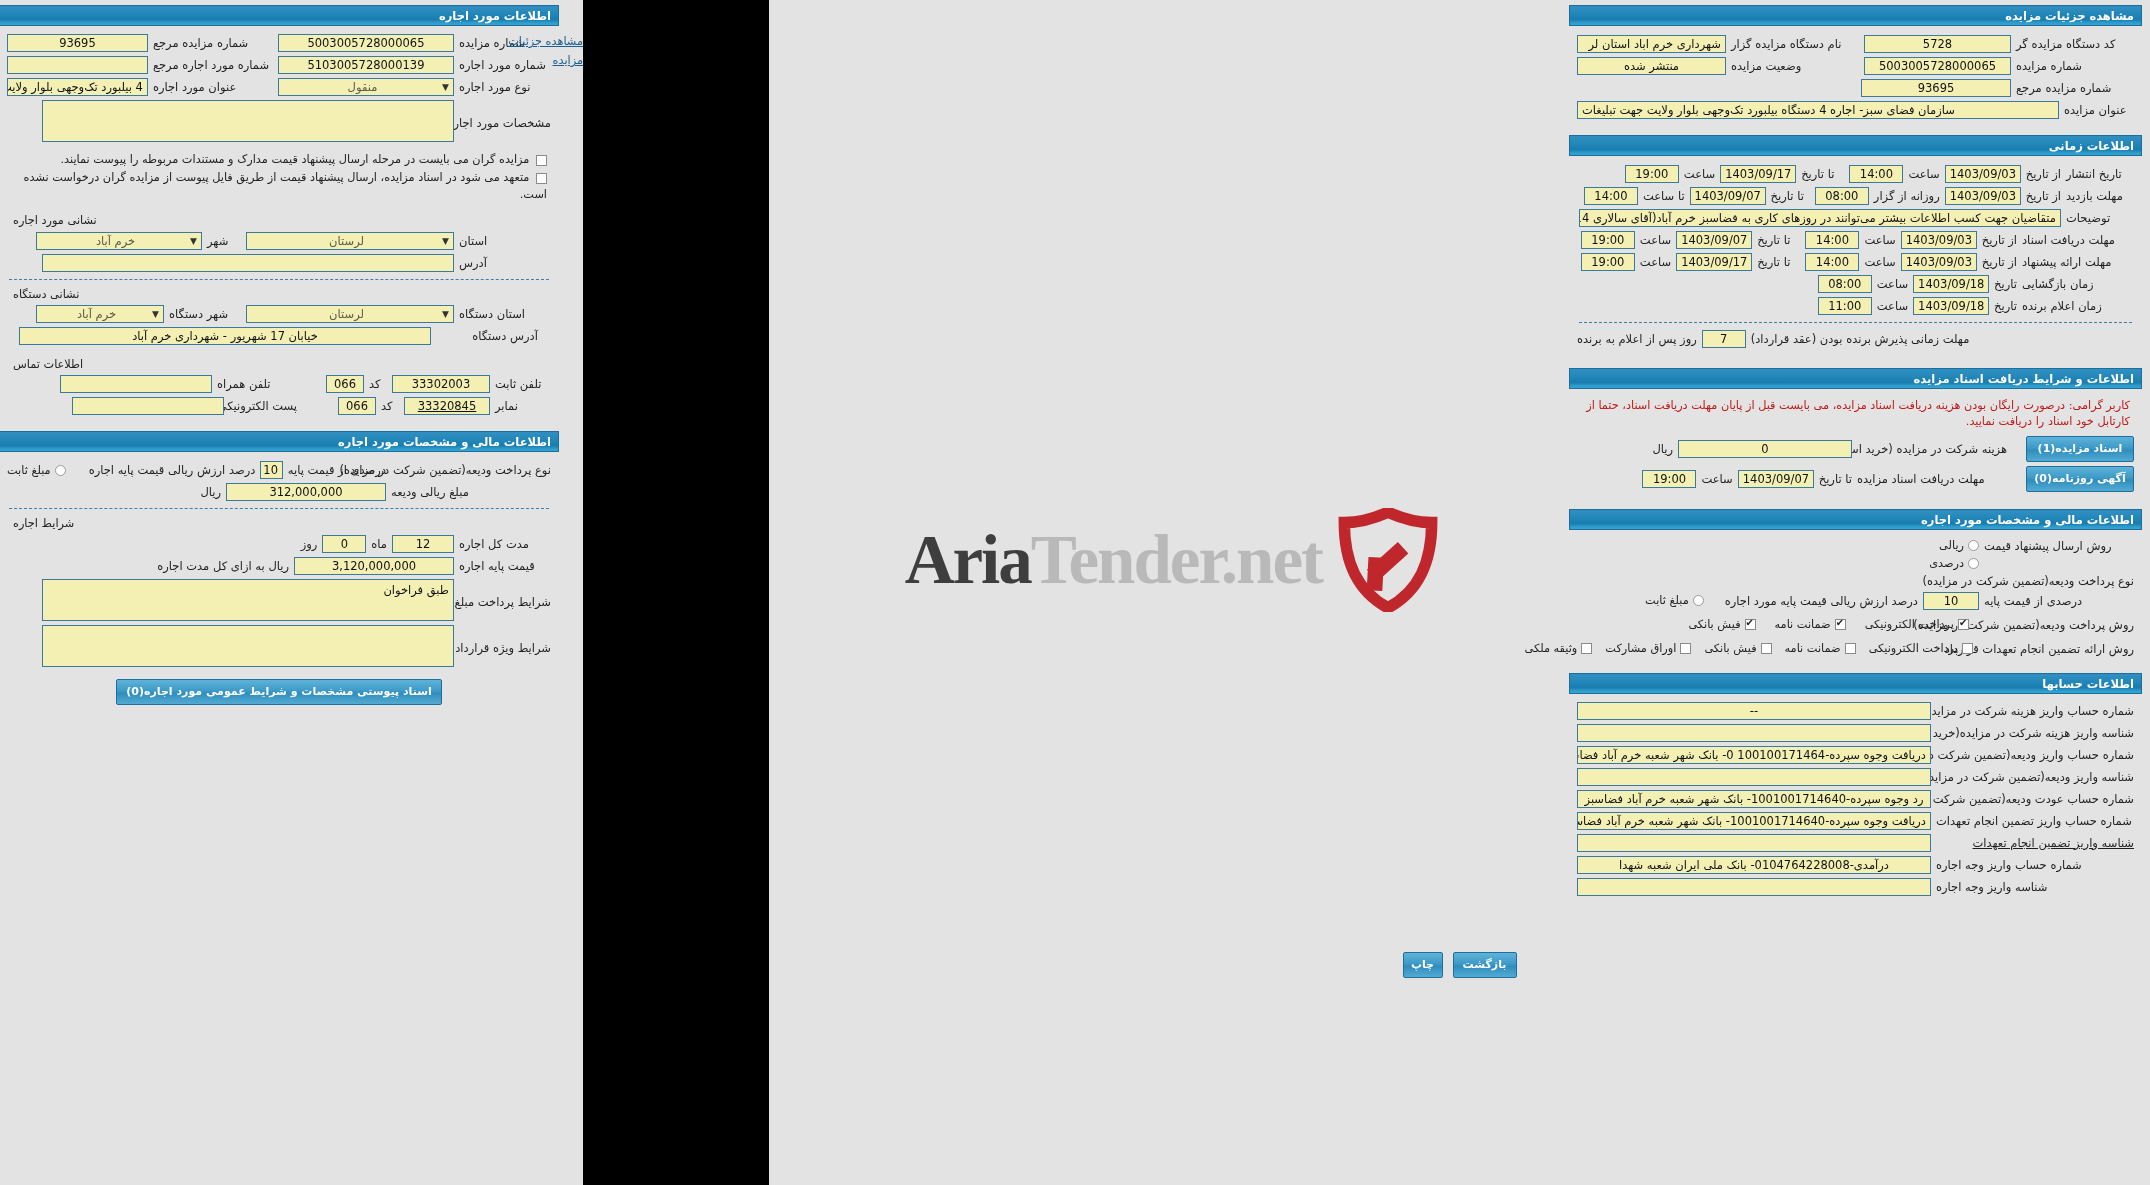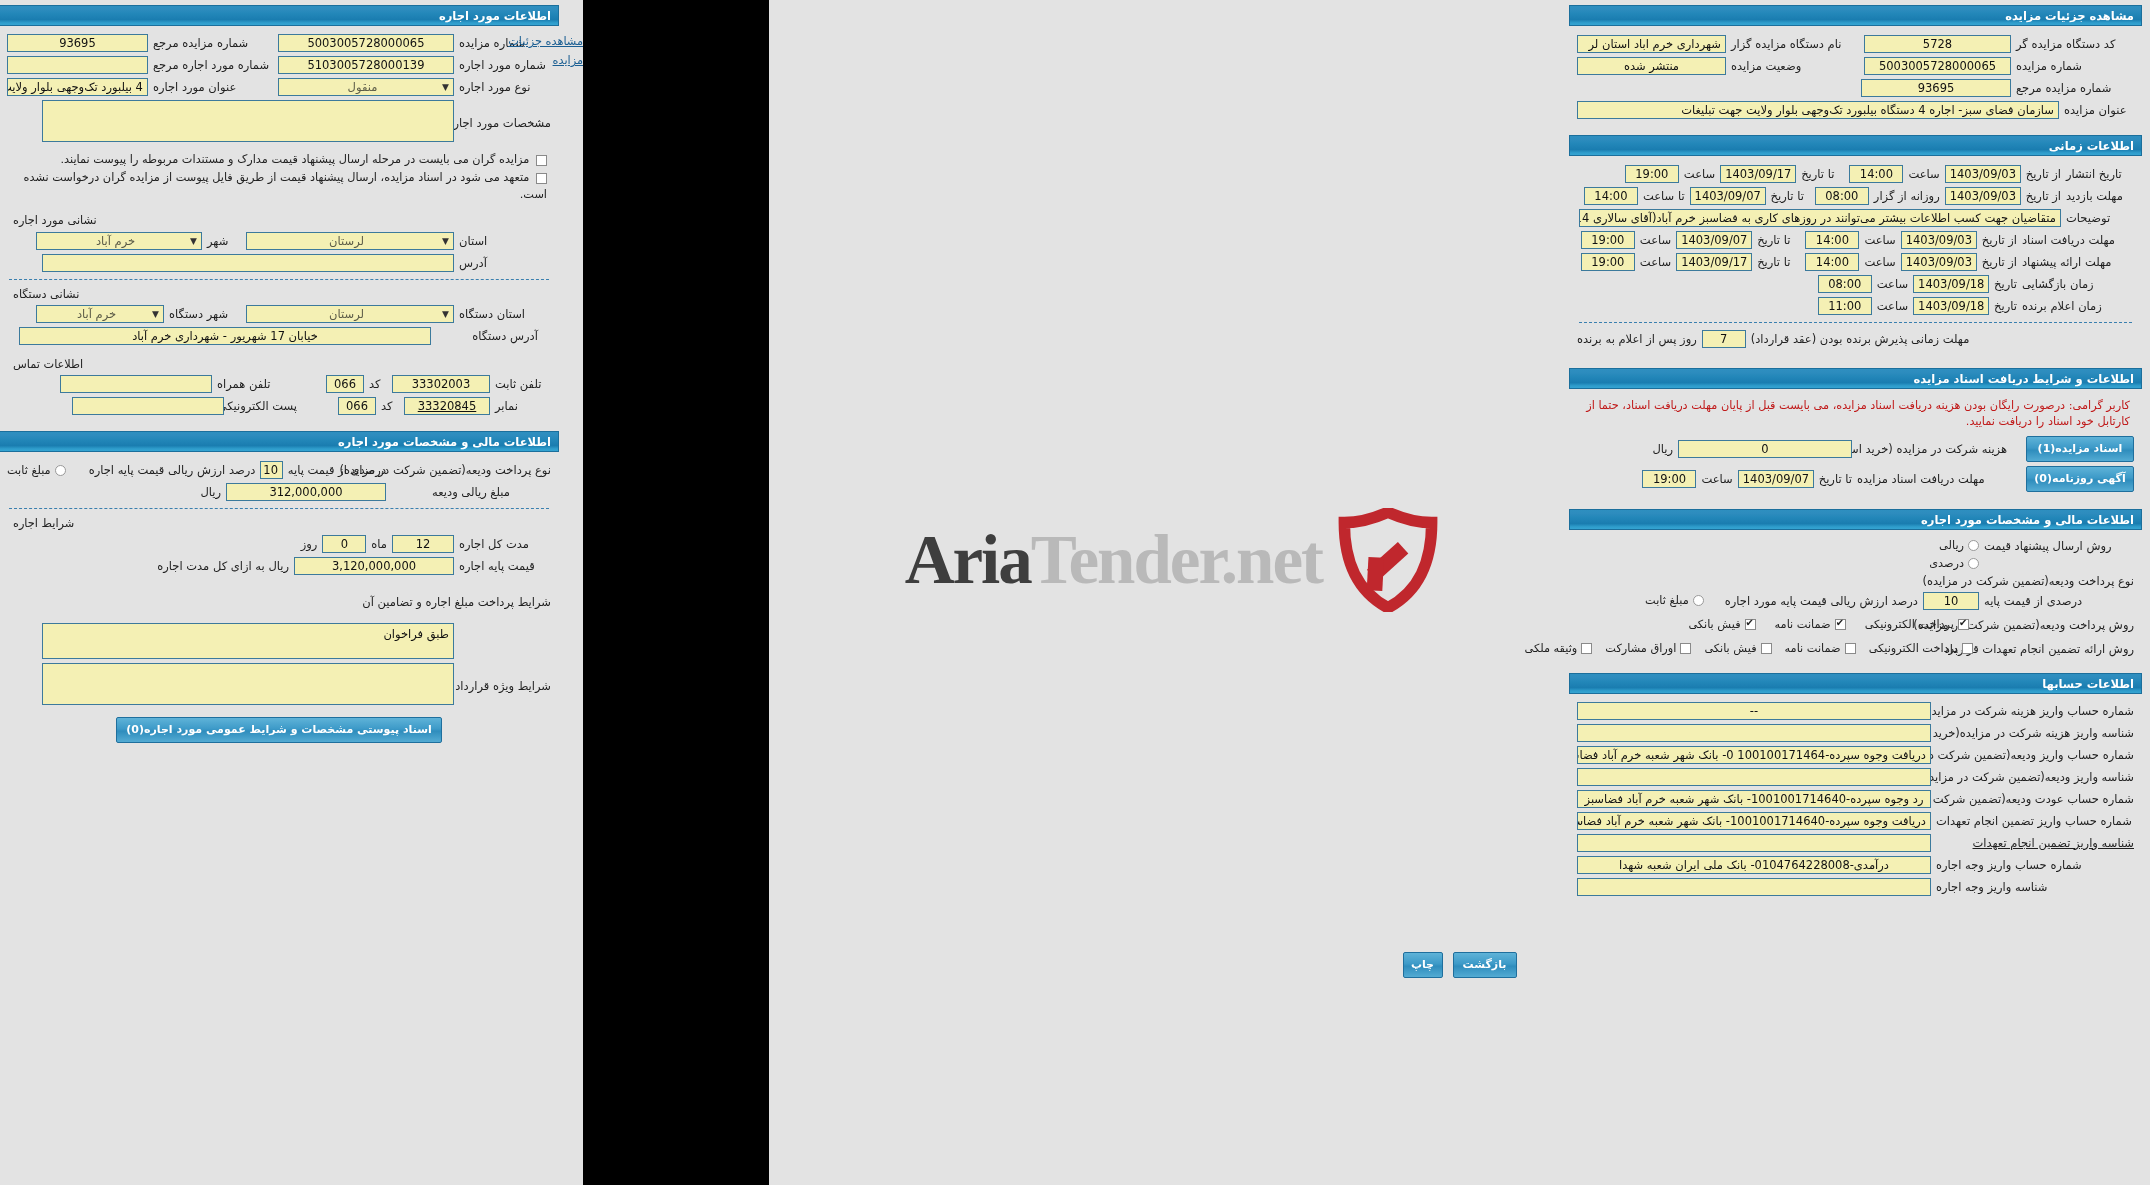--- a/index.html
+++ b/index.html
@@ -283,21 +283,21 @@
           <span class="lbl" style="width:160px;text-align:left;">نوع پرداخت ودیعه(تضمین شرکت در مزایده)</span>
           <span class="lbl" style="width:98px;text-align:left;">درصدی از قیمت پایه</span>
           <div class="fld" style="width:62px;">10</div>
           <span class="lbl">درصد ارزش ریالی قیمت پایه اجاره</span>
           <span class="optgrp" style="margin-right:18px;">
             <span class="radio"></span>
             <span>مبلغ ثابت</span>
           </span>
         </div>
         <div class="row">
-          <span class="lbl" style="width:160px;text-align:center;">مبلغ ریالی ودیعه</span>
+          <span class="lbl" style="width:160px;text-align:left;">مبلغ ریالی ودیعه</span>
           <div class="fld ltr" style="width:160px;text-align:center;">312,000,000</div>
           <span class="lbl">ریال</span>
         </div>
 
         <hr class="dashed">
 
         <div class="note" style="text-align:left;padding-left:2px;">شرایط اجاره</div>
 
         <div class="row">
           <span class="lbl" style="width:92px;text-align:left;">مدت کل اجاره</span>
@@ -308,21 +308,21 @@
         </div>
 
         <div class="row">
           <span class="lbl" style="width:92px;text-align:left;">قیمت پایه اجاره</span>
           <div class="fld ltr" style="width:160px;text-align:center;">3,120,000,000</div>
           <span class="lbl">ریال به ازای کل مدت اجاره</span>
         </div>
 
         <div class="row" style="align-items:flex-start;">
           <span class="lbl" style="width:92px;text-align:left;padding-top:16px;">شرایط پرداخت مبلغ اجاره و تضامین آن</span>
-          <div class="area" style="width:412px;height:36px;margin-top:44px;">طبق فراخوان</div>
+          <div class="area" style="width:412px;height:42px;">طبق فراخوان</div>
         </div>
 
         <div class="row" style="align-items:flex-start;">
           <span class="lbl" style="width:92px;text-align:left;padding-top:16px;">شرایط ویژه قرارداد</span>
           <div class="area" style="width:412px;height:42px;"></div>
         </div>
 
         <div style="display:flex;justify-content:center;margin-top:12px;">
           <div class="btn">اسناد پیوستی مشخصات و شرایط عمومی مورد اجاره(0)</div>
         </div>
@@ -350,21 +350,21 @@
           <div class="fld ltr" style="width:150px;">5003005728000065</div>
           <span class="lbl" style="width:122px;text-align:left;margin-right:6px;">وضعیت مزایده</span>
           <div class="fld" style="width:152px;">منتشر شده</div>
         </div>
         <div class="row">
           <span class="lbl" style="width:118px;text-align:left;">شماره مزایده مرجع</span>
           <div class="fld ltr" style="width:150px;">93695</div>
         </div>
         <div class="row">
           <span class="lbl" style="width:70px;text-align:left;">عنوان مزایده</span>
-          <div class="fld right" style="width:482px;text-align:right;">سازمان فضای سبز- اجاره 4 دستگاه بیلبورد تک‌وجهی بلوار ولایت جهت تبلیغات</div>
+          <div class="fld right" style="width:482px;text-align:left;">سازمان فضای سبز- اجاره 4 دستگاه بیلبورد تک‌وجهی بلوار ولایت جهت تبلیغات</div>
         </div>
       </div>
 
       <div class="sec-head" style="width:573px;margin-top:4px;">
         <span>اطلاعات زمانی</span>
       </div>
 
       <div class="sec-body" style="width:573px;padding-top:9px;">
 
         <div class="row">

